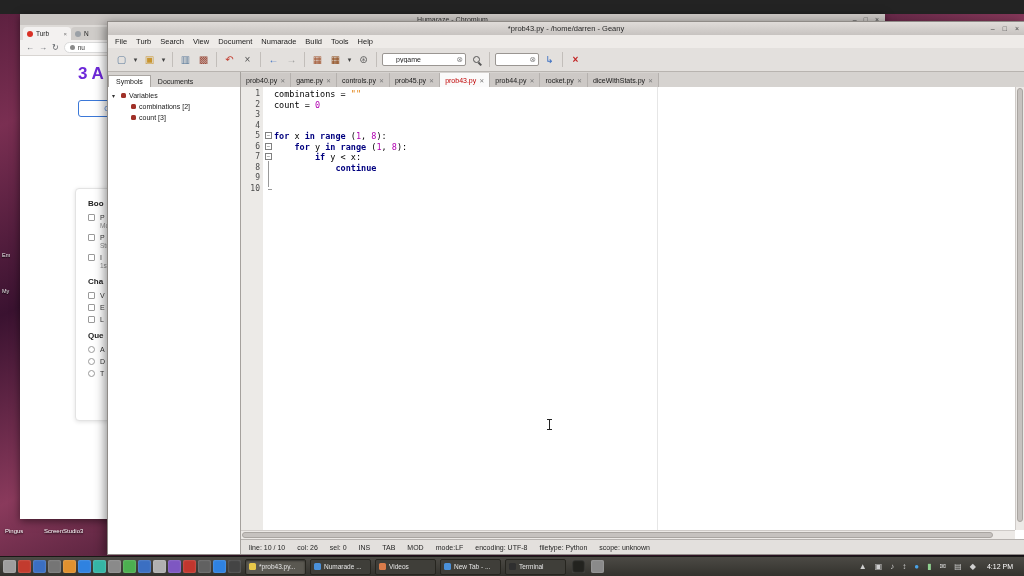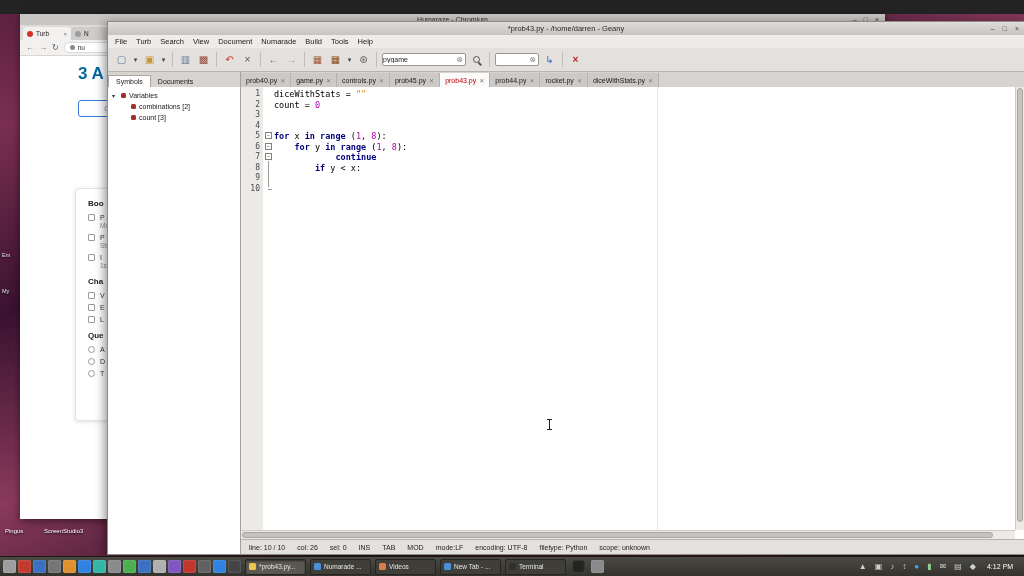--- a/index.html
+++ b/index.html
@@ -15,42 +15,42 @@
   .b-tab { width:48px; height:13px; border-radius:4px 4px 0 0; display:flex; align-items:center; gap:3px; padding:0 4px; font-size:6.5px; color:#222; }
   .b-tab.active { background:#f3f1f0; }
   .b-tab.inactive { background:#cfccc9; }
   .b-fav { width:6px; height:6px; border-radius:50%; flex:0 0 auto; }
   .b-tab-close { margin-left:auto; font-size:6px; color:#777; }
   .b-toolbar { height:16px; background:#f3f1f0; display:flex; align-items:center; gap:5px; padding:0 6px; border-bottom:1px solid #d8d5d2; }
   .b-nav { font-size:8px; color:#5f6368; }
   .b-addr { flex:0 0 auto; display:flex; align-items:center; gap:3px; background:#fff; border:1px solid #dadada; border-radius:7px; height:11px; padding:0 5px; font-size:6.5px; color:#333; min-width:60px; }
   .b-lock { width:5px; height:5px; border-radius:50%; background:#8a8a8a; }
   .b-content { position:relative; height:calc(100% - 42px); background:#fff; overflow:hidden; }
-  .p-heading { position:absolute; left:58px; top:8px; font-size:17px; font-weight:bold; color:#0369a1; }
+  .p-heading { position:absolute; left:58px; top:8px; font-size:17px; font-weight:bold; color:#6d28d9; }
   .p-getbtn { position:absolute; left:58px; top:44px; width:64px; height:17px; border:1px solid #3b78d8; border-radius:3px; color:#3b78d8; font-size:7px; display:flex; align-items:center; justify-content:center; background:#fff; }
   .p-card { position:absolute; left:55px; top:132px; width:240px; background:#fff; border:1px solid #e3e3e3; border-radius:4px; box-shadow:0 1px 4px rgba(0,0,0,.12); padding:10px 12px 12px 12px; }
   .card-title { font-size:8px; font-weight:bold; color:#222; margin:8px 0 6px 0; }
   .card-title:first-child { margin-top:0; }
   .card-row { display:flex; align-items:center; gap:5px; margin:5px 0 1px 0; font-size:7px; color:#333; }
   .checkbox { width:7px; height:7px; border:1px solid #9a9a9a; border-radius:1px; background:#fff; flex:0 0 auto; }
   .radio { width:7px; height:7px; border:1px solid #9a9a9a; border-radius:50%; background:#fff; flex:0 0 auto; }
   .card-sub { font-size:6.5px; color:#8a8a8a; margin:0 0 4px 12px; }
   .card-submit { margin-top:14px; margin-left:40px; width:120px; height:16px; background:#3b78d8; color:#fff; border:none; border-radius:3px; font-size:7px; }
 
   
   .geany { position:absolute; left:107px; top:21px; width:917px; height:534px; background:#e6e3e0; border:1px solid #8f8b87; border-right:none; z-index:5; box-shadow:-2px 2px 10px rgba(0,0,0,.45); display:flex; flex-direction:column; }
   .g-titlebar { height:13px; background:linear-gradient(#e0dcd9,#c7c3c0); position:relative; display:flex; align-items:center; justify-content:center; font-size:7.5px; color:#2a2a2a; flex:0 0 auto; }
   .g-controls { position:absolute; right:5px; top:0; display:flex; gap:8px; font-size:7px; color:#444; line-height:13px; }
   .g-menubar { height:13px; background:#eeebe8; display:flex; align-items:center; gap:9px; padding-left:7px; font-size:7.5px; color:#1c1c1c; flex:0 0 auto; }
   .g-menu-item { cursor:default; }
   .g-toolbar { height:24px; background:#e3e0dd; border-bottom:1px solid #b8b4b0; display:flex; align-items:center; gap:3px; padding:0 6px; flex:0 0 auto; }
   .tb-icon { width:15px; height:15px; display:flex; align-items:center; justify-content:center; font-size:10px; line-height:15px; }
   .tb-icon.narrow { width:7px; font-size:7px; }
   .tb-sep { width:1px; height:15px; background:#c2beba; margin:0 2px; }
-  .tb-entry { height:13px; background:#fff; border:1px solid #9a9692; border-radius:2px; display:flex; align-items:center; font-size:7px; color:#222; padding:0 2px 0 0; }
+  .tb-entry { height:13px; background:#fff; border:1px solid #9a9692; border-radius:2px; display:flex; align-items:center; font-size:7px; color:#222; padding:0 2px 0 13px; }
   .tb-entry input { border:none; outline:none; width:100%; font-size:7px; font-family:inherit; color:#222; background:transparent; }
   .tb-clear { font-size:8px; color:#888; margin-left:2px; }
   .mag { width:7px; height:7px; border:1.5px solid #555; border-radius:50%; position:relative; }
   .mag::after { content:""; position:absolute; width:4px; height:1.5px; background:#555; transform:rotate(45deg); right:-3px; bottom:-2px; }
 
   .g-main { flex:1; display:flex; min-height:0; }
   .g-sidebar { width:133px; border-right:1px solid #a5a19d; display:flex; flex-direction:column; background:#fff; flex:0 0 auto; }
   .g-side-tabs { height:15px; background:#d6d3d0; display:flex; align-items:flex-end; font-size:7px; flex:0 0 auto; }
   .g-side-tab { padding:2px 7px; color:#222; }
   .g-side-tab.active { background:#fff; border:1px solid #aaa6a2; border-bottom:none; }
@@ -312,28 +312,28 @@
             </div>
           <div class="fold-margin">
               <div class="fold-box" style="top: 45px;">−</div>
               <div class="fold-box" style="top: 55.5px;">−</div>
               <div class="fold-box" style="top: 66px;">−</div>
               <div class="fold-guide" style="top: 74px; height: 25.5px;"></div>
               <div class="fold-guide-foot" style="top: 101.5px;"></div>
             </div>
           <div class="code-area">
             <div class="longline-marker"></div>
-          <div class="code-line"><span class="tk-d">diceWithStats = </span><span class="tk-s">""</span></div>
+          <div class="code-line"><span class="tk-d">combinations = </span><span class="tk-s">""</span></div>
               <div class="code-line"><span class="tk-d">count = </span><span class="tk-num">0</span></div>
               <div class="code-line"></div>
               <div class="code-line"></div>
               <div class="code-line"><span class="tk-k">for</span><span class="tk-d"> x </span><span class="tk-k">in</span><span class="tk-d"> </span><span class="tk-k">range</span><span class="tk-d"> (</span><span class="tk-num">1</span><span class="tk-d">, </span><span class="tk-num">8</span><span class="tk-d">):</span></div>
               <div class="code-line"><span class="tk-d">    </span><span class="tk-k">for</span><span class="tk-d"> y </span><span class="tk-k">in</span><span class="tk-d"> </span><span class="tk-k">range</span><span class="tk-d"> (</span><span class="tk-num">1</span><span class="tk-d">, </span><span class="tk-num">8</span><span class="tk-d">):</span></div>
+              <div class="code-line"><span class="tk-d">        </span><span class="tk-k">if</span><span class="tk-d"> y &lt; x:</span></div>
               <div class="code-line"><span class="tk-d">            </span><span class="tk-k">continue</span></div>
-              <div class="code-line"><span class="tk-d">        </span><span class="tk-k">if</span><span class="tk-d"> y &lt; x:</span></div>
               <div class="code-line"></div>
             </div>
           <div class="hscroll">
               <div class="thumb"></div>
             </div>
           <div class="vscroll">
               <div class="thumb"></div>
             </div>
         </div>
         <div class="g-statusbar">

